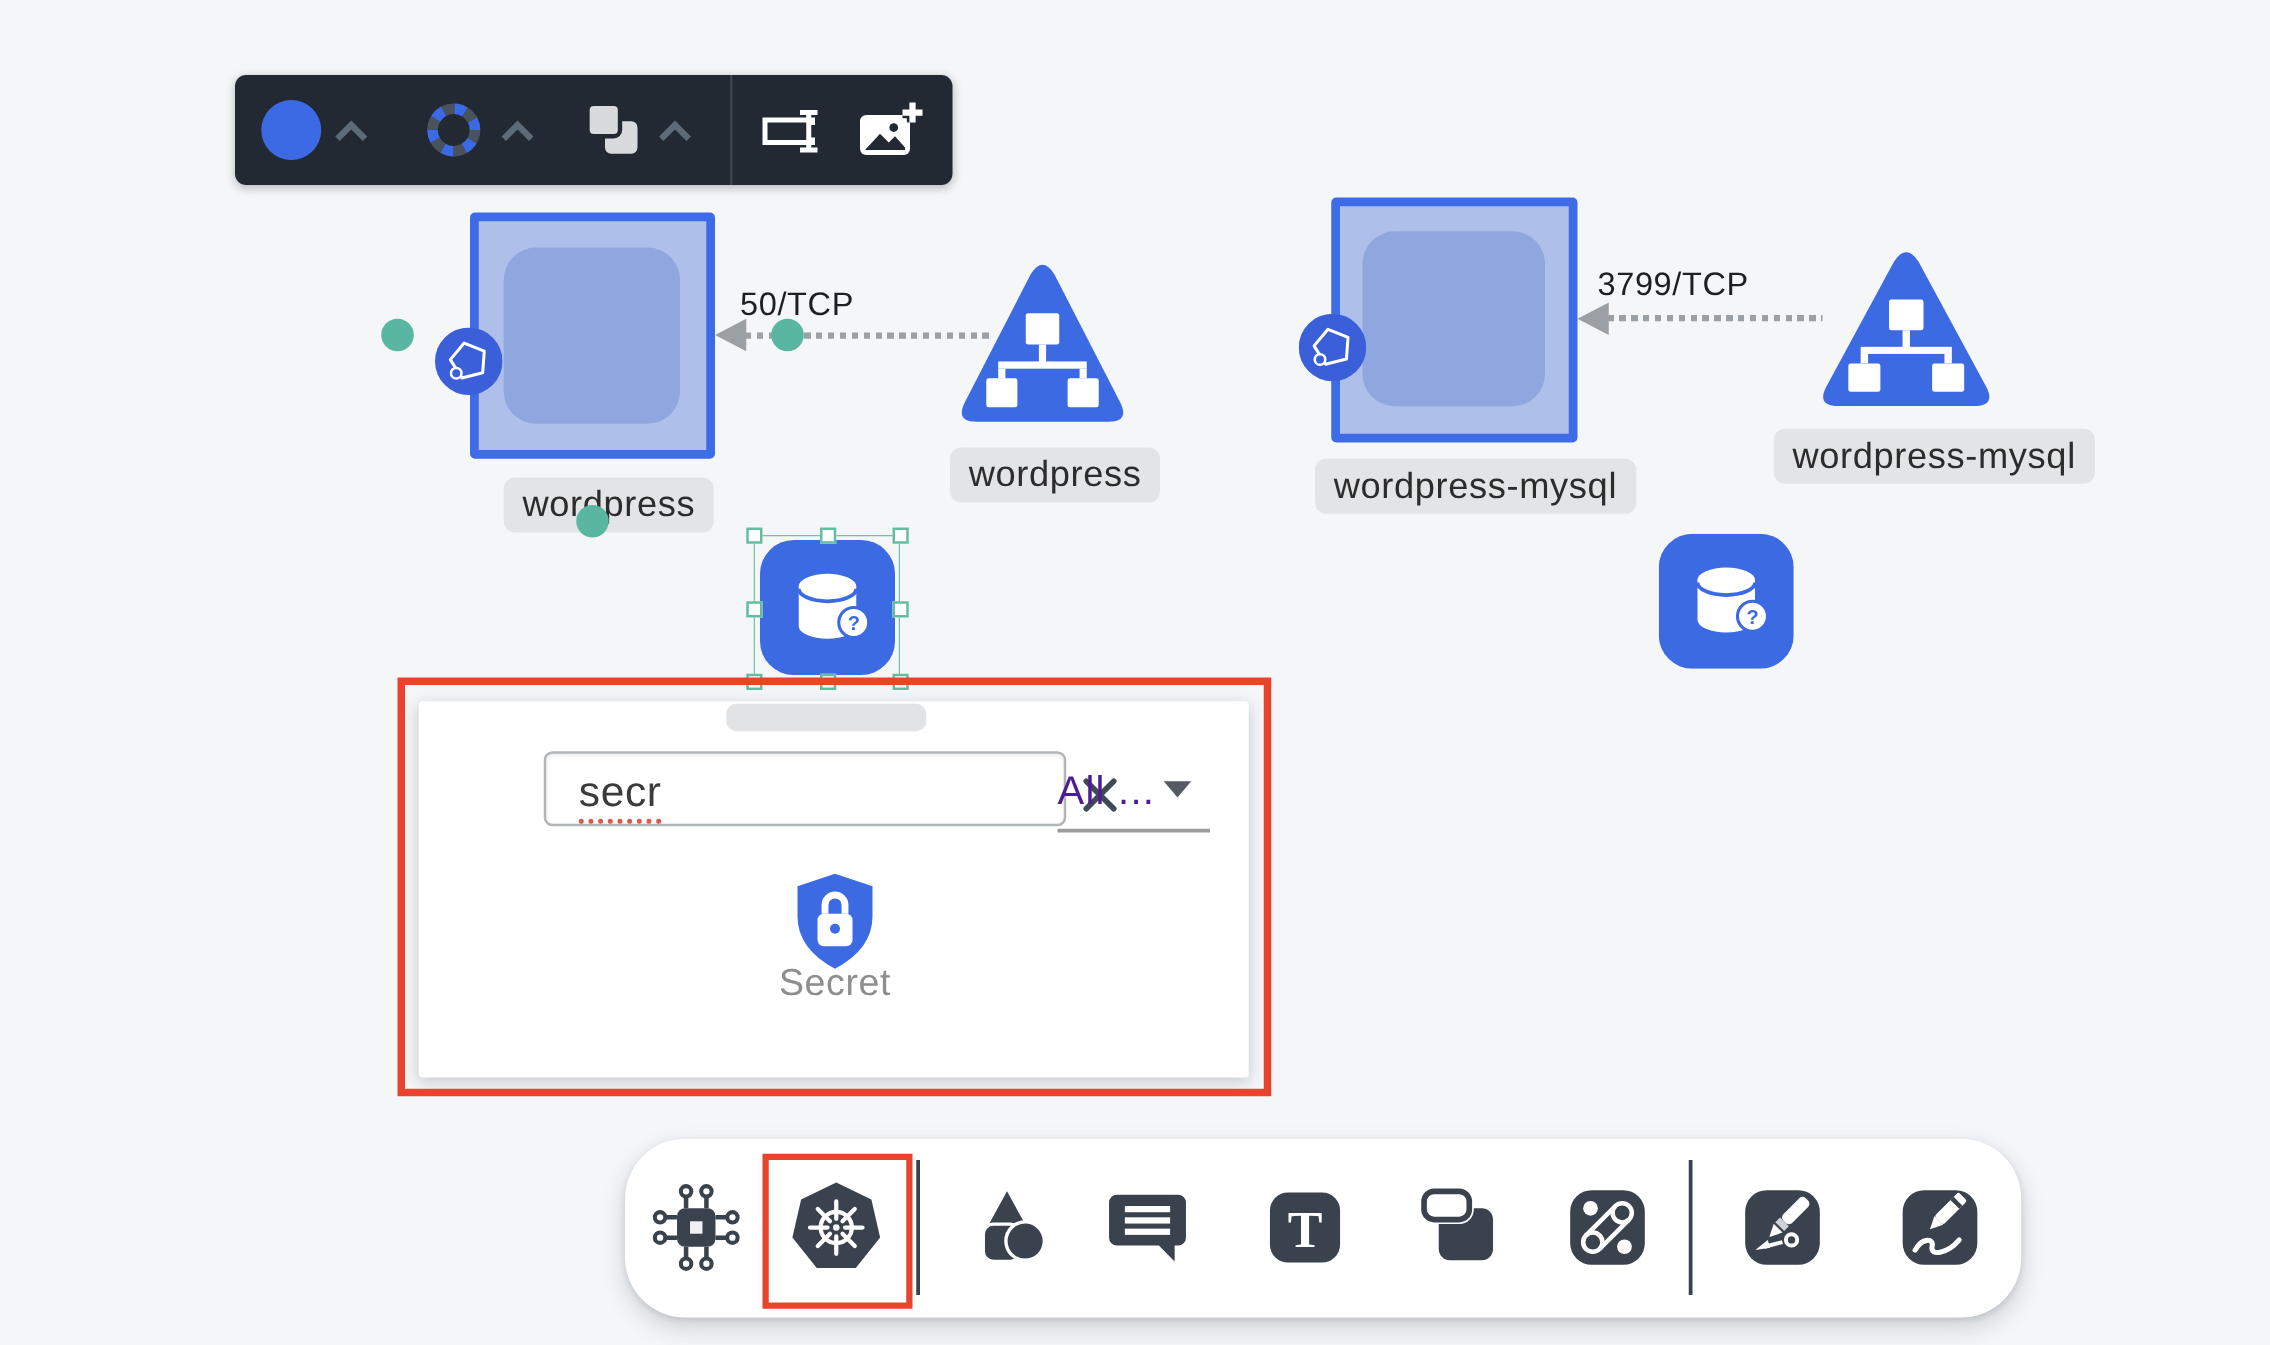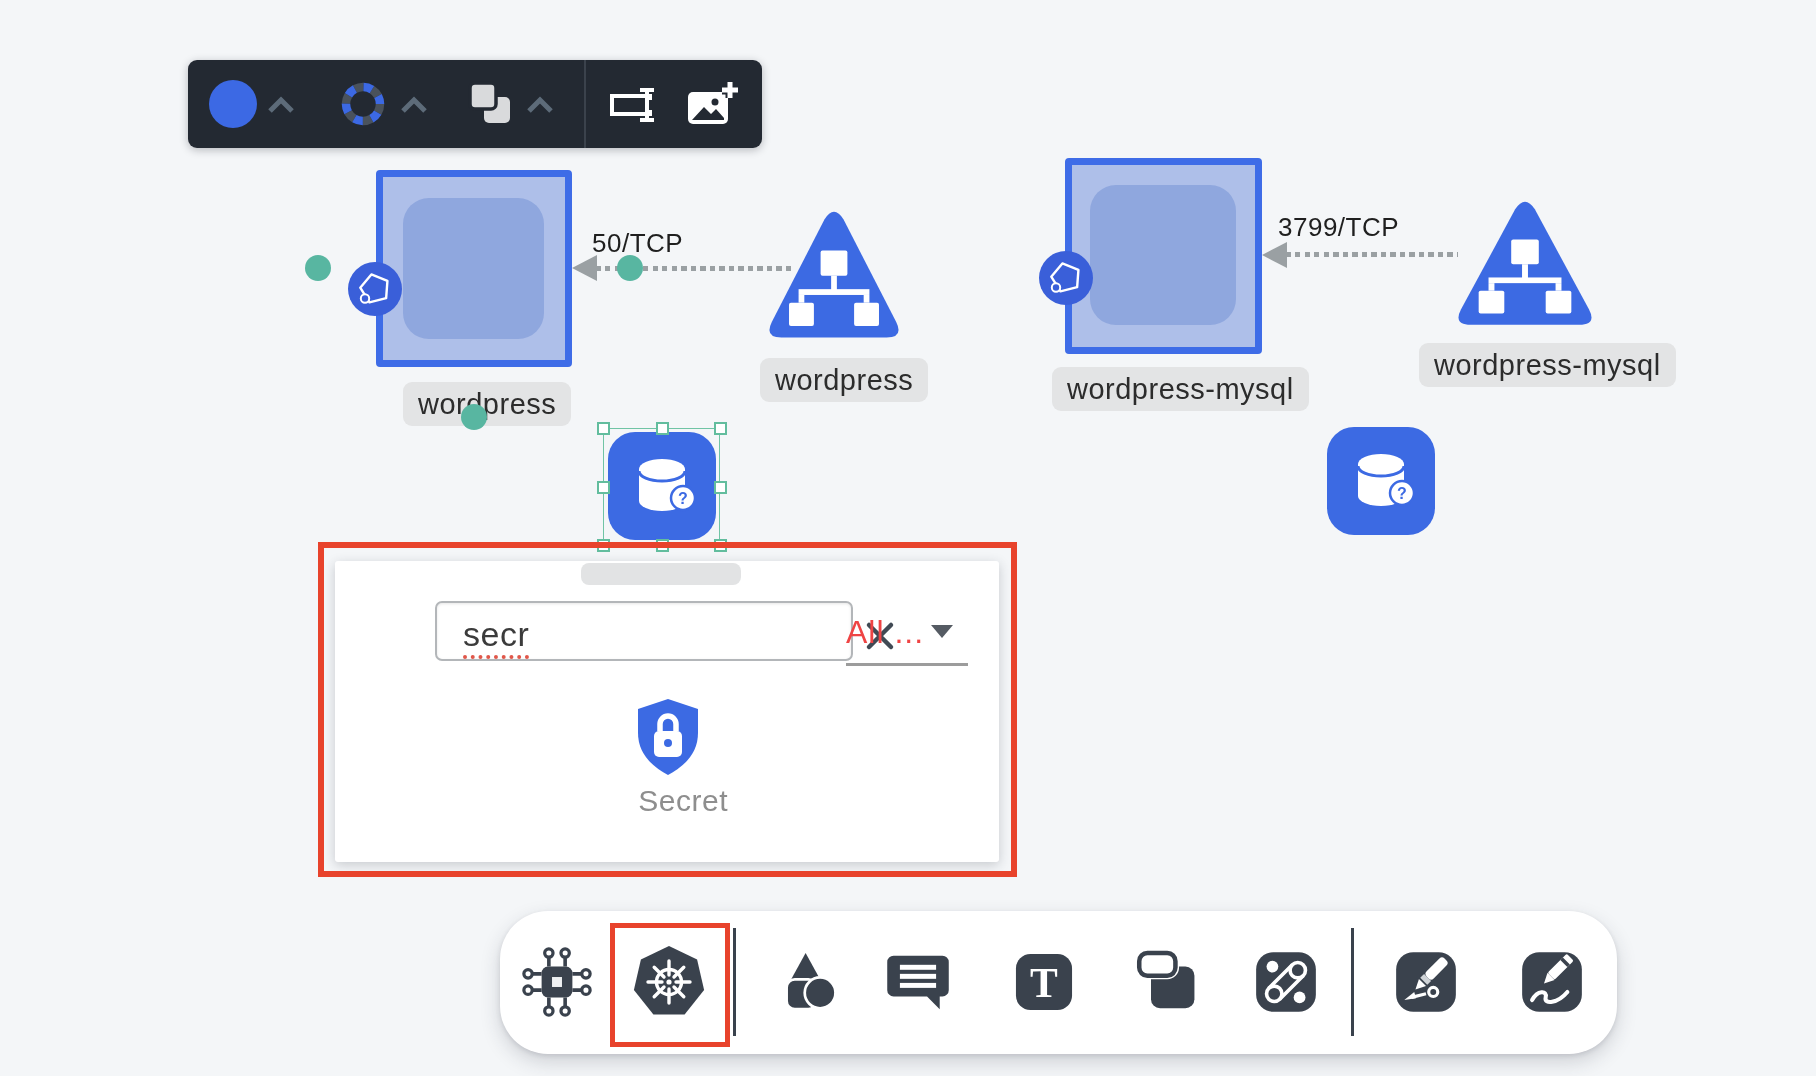--- a/index.html
+++ b/index.html
@@ -63,21 +63,21 @@
   .search-field{
     left:64px;top:40px;width:418px;height:60px;box-sizing:border-box;
     background:#fff;border:2px solid #b3b6b9;border-radius:7px;
     box-shadow:inset 0 1px 3px rgba(0,0,0,.10);
     margin-left:36px;
   }
   .search-text{
     position:absolute;left:26px;top:12px;font-size:34px;color:#3b3b3b;letter-spacing:.5px;
     border-bottom:4px dotted #e0574a;padding-bottom:1px;
   }
-  .filter-text{font-size:32px;color:#ef4444;letter-spacing:1px;white-space:nowrap;}
+  .filter-text{font-size:32px;color:#4c1d95;letter-spacing:1px;white-space:nowrap;}
   .filter-caret{width:0;height:0;border-left:11px solid transparent;border-right:11px solid transparent;border-top:13px solid #555b63;}
   .filter-underline{background:#9c9c9c;height:3px;}
   .result-label{font-size:30px;color:#8e8e8e;text-align:center;letter-spacing:.5px;}
 
   
   .bottom-toolbar{
     left:500px;top:911px;width:1117px;height:143px;background:#ffffff;border-radius:48px;
     box-shadow:0 8px 20px rgba(40,45,60,.18), 0 2px 5px rgba(40,45,60,.12);
     z-index:40;
   }
@@ -231,21 +231,21 @@
     <div class="abs filter-text" style="left:511px;top:53px;">All ...</div>
     <div class="abs filter-caret" style="left:596px;top:64px;"></div>
     <div class="abs filter-underline" style="left:511px;top:102px;width:122px;"></div>
 
     <svg class="abs" style="left:298px;top:135px" width="70" height="82" viewBox="0 0 70 80">
       <path d="M35 2 L65 12 V36 Q65 62 35 78 Q5 62 5 36 V12 Z" fill="#3c6ae3"></path>
       <rect x="21" y="34" width="28" height="26" rx="5" fill="#fff"></rect>
       <path d="M27 34 V27 A8 8 0 0 1 43 27 V34" stroke="#fff" stroke-width="5.5" fill="none"></path>
       <circle cx="35" cy="46" r="4" fill="#3c6ae3"></circle>
     </svg>
-    <div class="abs result-label" style="left:273px;top:223px;width:120px;text-align:right;">Secret</div>
+    <div class="abs result-label" style="left:273px;top:209px;width:120px;">Secret</div>
   </div>
   <div class="abs hidden-chip"></div>
 
   <div class="abs red-rect" style="left:318px;top:542px;width:699px;height:335px;"></div>
 
   <div class="abs bottom-toolbar">
 
     <svg class="abs tool" style="left:19px" viewBox="0 0 84 84">
       <g stroke="#3a424d" stroke-width="4">
         <path d="M33 25 V14 M51 25 V14 M33 59 V70 M51 59 V70 M25 33 H14 M25 51 H14 M59 33 H70 M59 51 H70"></path>

